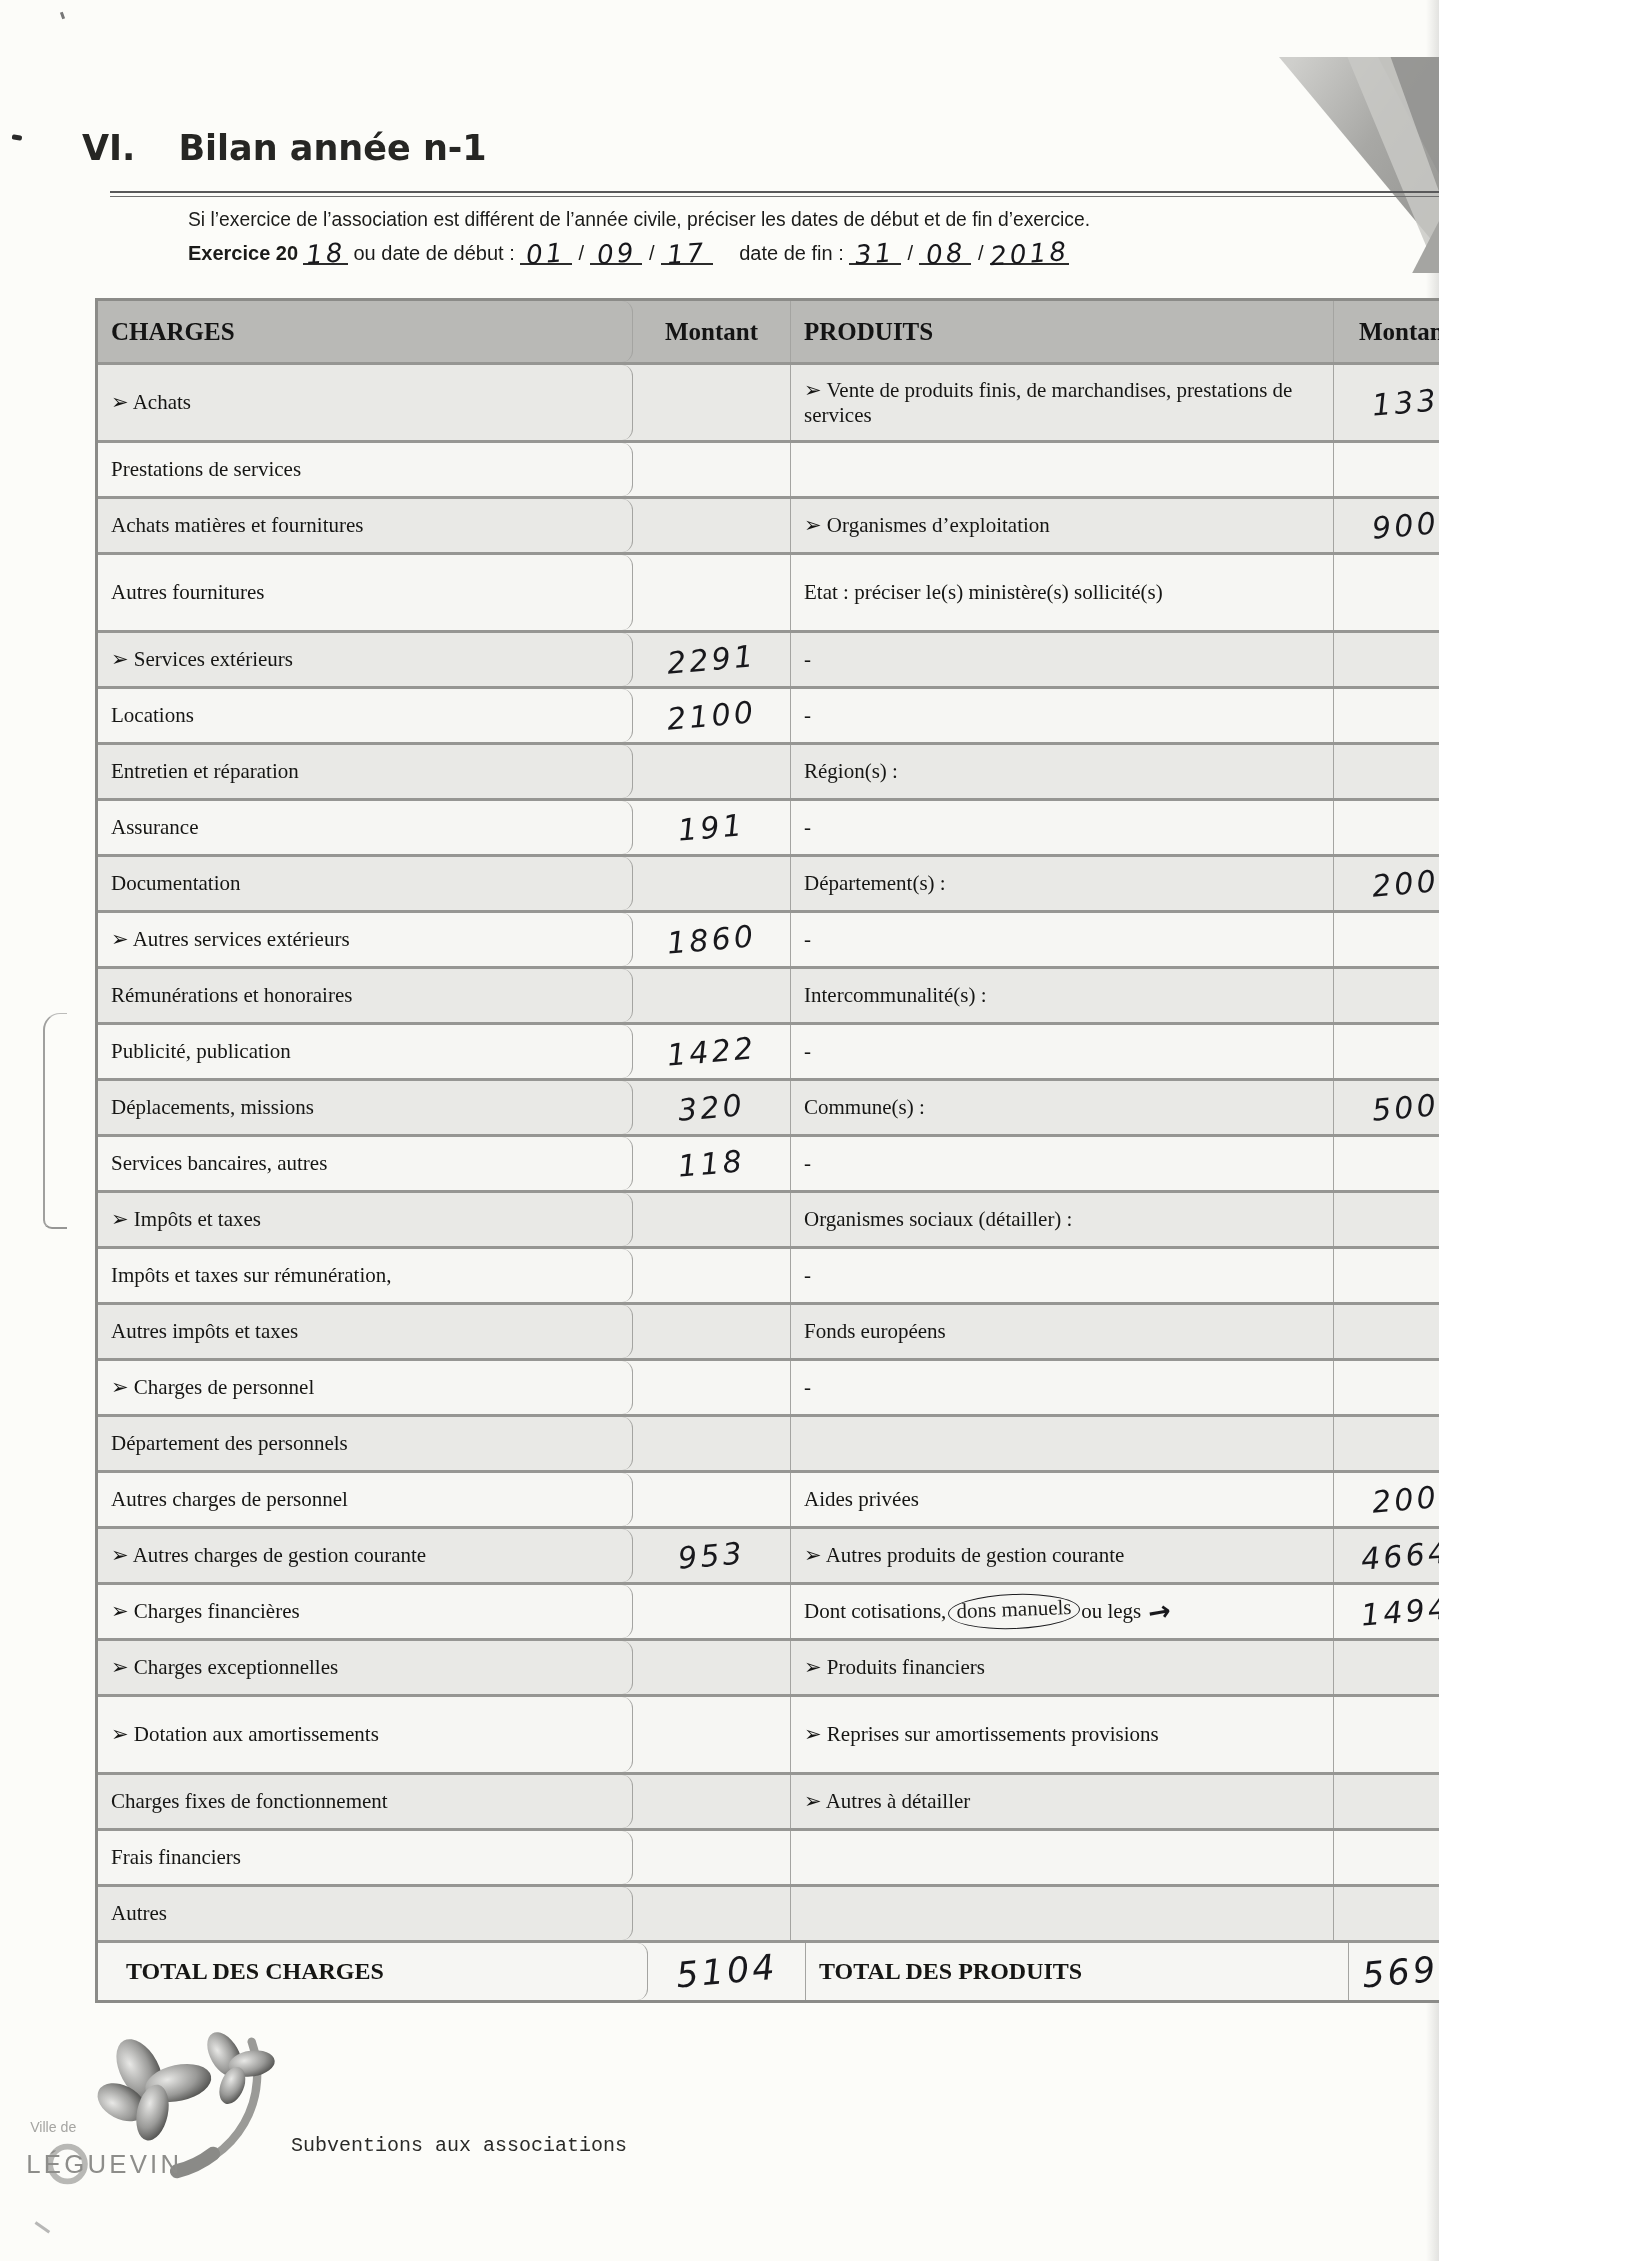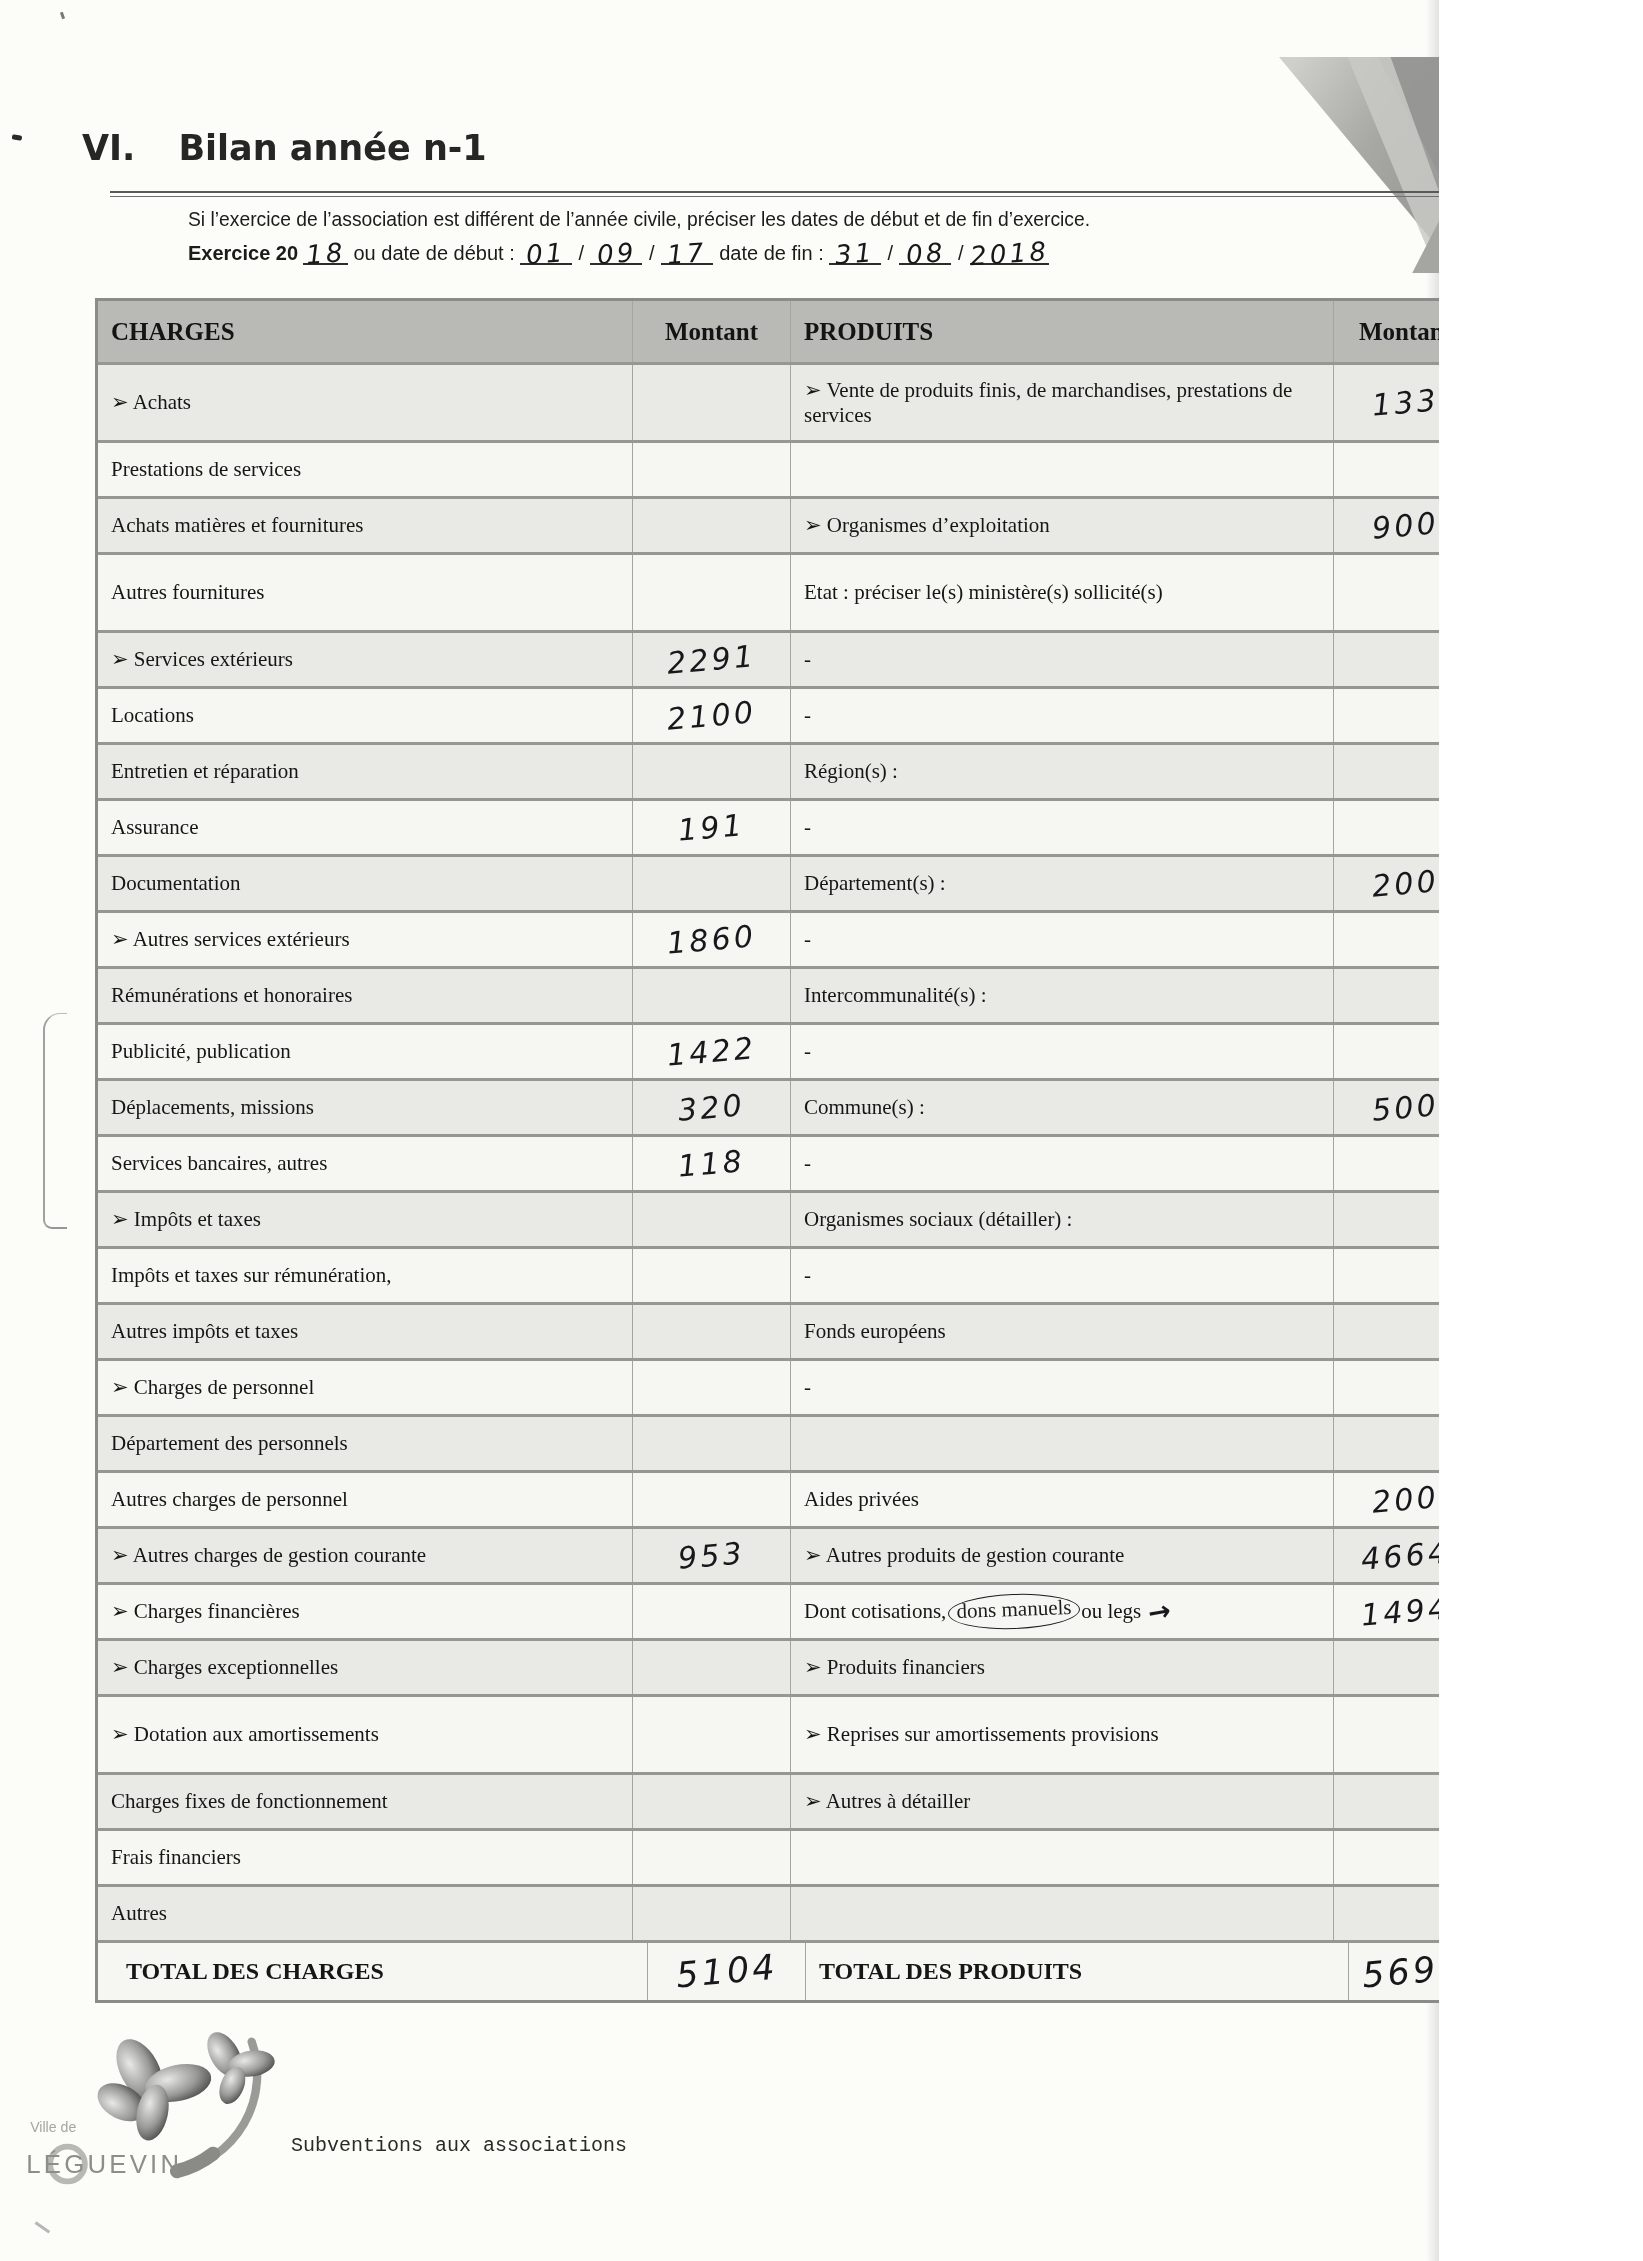--- a/index.html
+++ b/index.html
@@ -37,21 +37,21 @@
       letter-spacing:3.2px;display:inline-block;transform:rotate(-5deg);line-height:.9;}
   .u .hw{font-size:26px;transform:rotate(-4deg) translateY(2.6px);}
   .slash{margin:0 1.3px;}
   
   .btable{position:absolute;left:95px;top:298px;width:1379px;border:3.2px solid #8b8b88;background:#f6f6f3;z-index:2;}
   .trow,.header-row{display:flex;border-bottom:3.2px solid #969693;}
   .trow:last-child{border-bottom:none;padding-left:15px;}
   .cell{box-sizing:border-box;display:flex;align-items:center;padding:3.9px 13px;
         border-right:1.9px solid #a4a4a1;min-width:0;}
   .cell:last-child{border-right:none;}
-  .cw1{flex:0 0 535px;} .cw2{flex:0 0 158px;} .cw3{flex:0 0 543px;} .cw4{flex:1 1 auto;}
+  .cw1{flex:0 0 535px;border-radius:11px;} .cw2{flex:0 0 158px;} .cw3{flex:0 0 543px;} .cw4{flex:1 1 auto;}
   .header-row{background:#b9b9b6;height:61px;}
   .header-row .cell{font-size:25px;font-weight:bold;color:#141414;}
   .trow{min-height:53px;}
   .trow.tall{min-height:75px;}
   .tbody .trow:nth-child(odd){background:#e9e9e6;}
   .tbody .trow:nth-child(even){background:#f6f6f3;}
   .lab{font-size:21px;line-height:1.18;color:#161614;}
   .m-cell{justify-content:center;padding:1.3px 5.2px;}
   .trow.total{background:#d2d2cf;min-height:57px;}
   .trow.total .lab{font-size:24px;font-weight:bold;}
@@ -95,21 +95,21 @@
 
   <div class="exline">
     <span class="b">Exercice 20</span>
     <span class="u w70"><span class="hw">18</span></span>
     <span>ou date de début :</span>
     <span class="u w80"><span class="hw">01</span></span>
     <span class="slash">/</span>
     <span class="u w80"><span class="hw">09</span></span>
     <span class="slash">/</span>
     <span class="u w80"><span class="hw">17</span></span>
-    <span style="margin-left:1px;">date de fin :</span>
+    <span style="margin-left:21px;">date de fin :</span>
     <span class="u w80"><span class="hw">31</span></span>
     <span class="slash">/</span>
     <span class="u w80"><span class="hw">08</span></span>
     <span class="slash">/</span>
     <span class="u w120"><span class="hw">2018</span></span>
   </div>
 
   <div class="btable">
     <div class="header-row">
       <div class="cell cw1">CHARGES</div>

